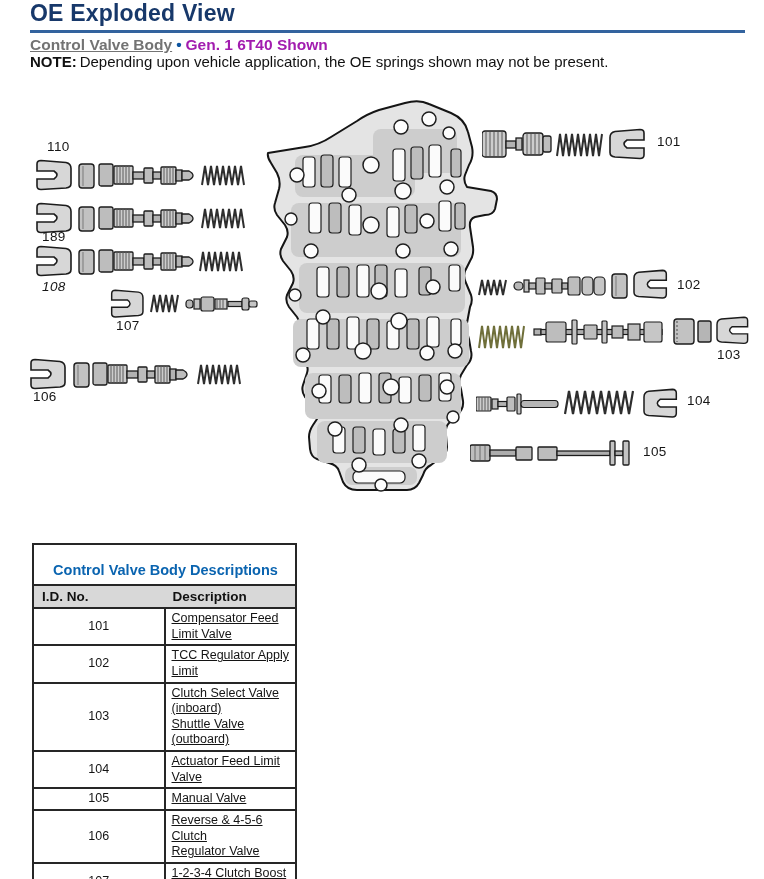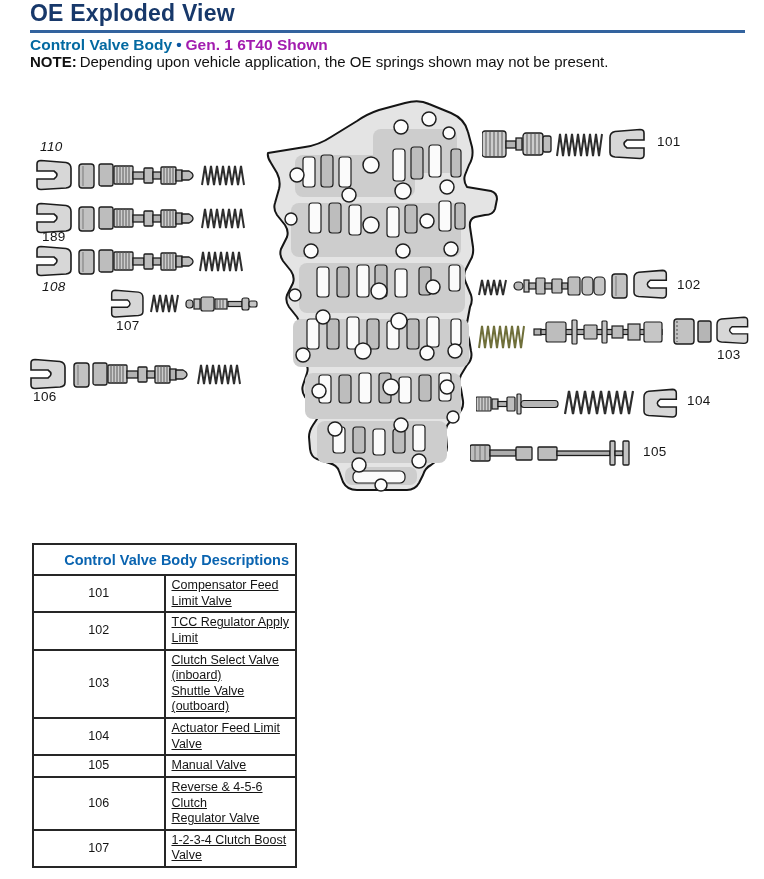--- a/index.html
+++ b/index.html
@@ -12,21 +12,21 @@
     position:absolute; left:30px; top:0; margin:0;
     font-size:23px; font-weight:800; color:#17386a; letter-spacing:0.2px;
   }
   .title-rule {
     position:absolute; left:30px; top:30px; width:715px; height:2.5px;
     background:#33639e;
   }
   .subtitle {
     position:absolute; left:30px; top:36px; font-size:15.5px; font-weight:bold;
   }
-  .sub-bold { color:#0369a1; }
+  .sub-bold { color:#737373;text-decoration:underline; }
   .sub-sep  { color:#0d55a0; margin:0 4px; }
   .sub-rest { color:#a21caf; }
   .note {
     position:absolute; left:30px; top:53px; margin:0;
     font-size:15px; color:#111;
   }
   .note strong { font-weight:bold; margin-right:3px; }
 
   
   .diagram { position:absolute; left:0; top:0; width:764px; height:540px; }
@@ -36,22 +36,22 @@
   }
   .defs-svg { position:absolute; width:0; height:0; overflow:hidden; }
 
   
   table.desc {
     position:absolute; left:32px; top:543px; width:265px;
     border-collapse:collapse; background:#fff; border:2px solid #262626;
     table-layout:fixed;
   }
   table.desc .t-title th {
-    text-align:right; color:#0a64b0; font-size:14.5px; font-weight:bold;
-    padding:7px 6px 6px 8px; border-bottom:2px solid #262626;
+    text-align:center; color:#0a64b0; font-size:14.5px; font-weight:bold;
+    padding:17px 6px 6px 8px; border-bottom:2px solid #262626;
   }
   table.desc .t-head th {
     background:#d8d8d8; color:#111; font-size:13.5px; text-align:left;
     padding:3px 6px 3px 8px; border-bottom:2px solid #262626;
   }
   table.desc .t-head th.col-id { width:62px; }
   table.desc tbody td {
     font-size:12.5px; color:#141414; padding:2px 6px;
     border-bottom:2px solid #262626; vertical-align:middle; line-height:1.25;
   }
@@ -310,37 +310,41 @@
     </svg>
     <svg class="asm" style="left:476px; top:384px;" width="208" height="38" viewBox="0 0 208 38">
       <use href="#g-valve104" transform="translate(0,9)"></use>
       <use href="#g-spring72" transform="translate(88,4)" color="#2e2e2e"></use>
       <use href="#g-clip" transform="translate(204.1,3) scale(-0.95,0.95)"></use>
     </svg>
     <svg class="asm" style="left:470px; top:438px;" width="162" height="30" viewBox="0 0 162 30">
       <use href="#g-valve105" transform="translate(0,1)"></use>
     </svg>
 
-    <div class="callout" style="left:40px;  top:139px;font-style:italic;">110</div>
+    <div class="callout" style="left:47px;  top:139px;">110</div>
     <div class="callout" style="left:42px;  top:229px;">189</div>
     <div class="callout" style="left:42px;  top:279px;font-style:italic;">108</div>
     <div class="callout" style="left:116px; top:318px;">107</div>
     <div class="callout" style="left:33px;  top:389px;">106</div>
     <div class="callout" style="left:657px; top:134px;">101</div>
     <div class="callout" style="left:677px; top:277px;">102</div>
     <div class="callout" style="left:717px; top:347px;">103</div>
     <div class="callout" style="left:687px; top:393px;">104</div>
     <div class="callout" style="left:643px; top:444px;">105</div>
   </div>
 
   <table class="desc">
     <thead>
       <tr class="t-title">
         <th colspan="2">Control Valve Body Descriptions</th>
       </tr>
+      <tr class="t-head">
+        <th class="col-id">I.D. No.</th>
+        <th class="col-desc">Description</th>
+      </tr>
     </thead>
     <tbody>
       <tr>
         <td class="cell-id">101</td>
         <td class="cell-desc">Compensator Feed Limit Valve</td>
       </tr>
       <tr>
         <td class="cell-id">102</td>
         <td class="cell-desc">TCC Regulator Apply Limit</td>
       </tr>

